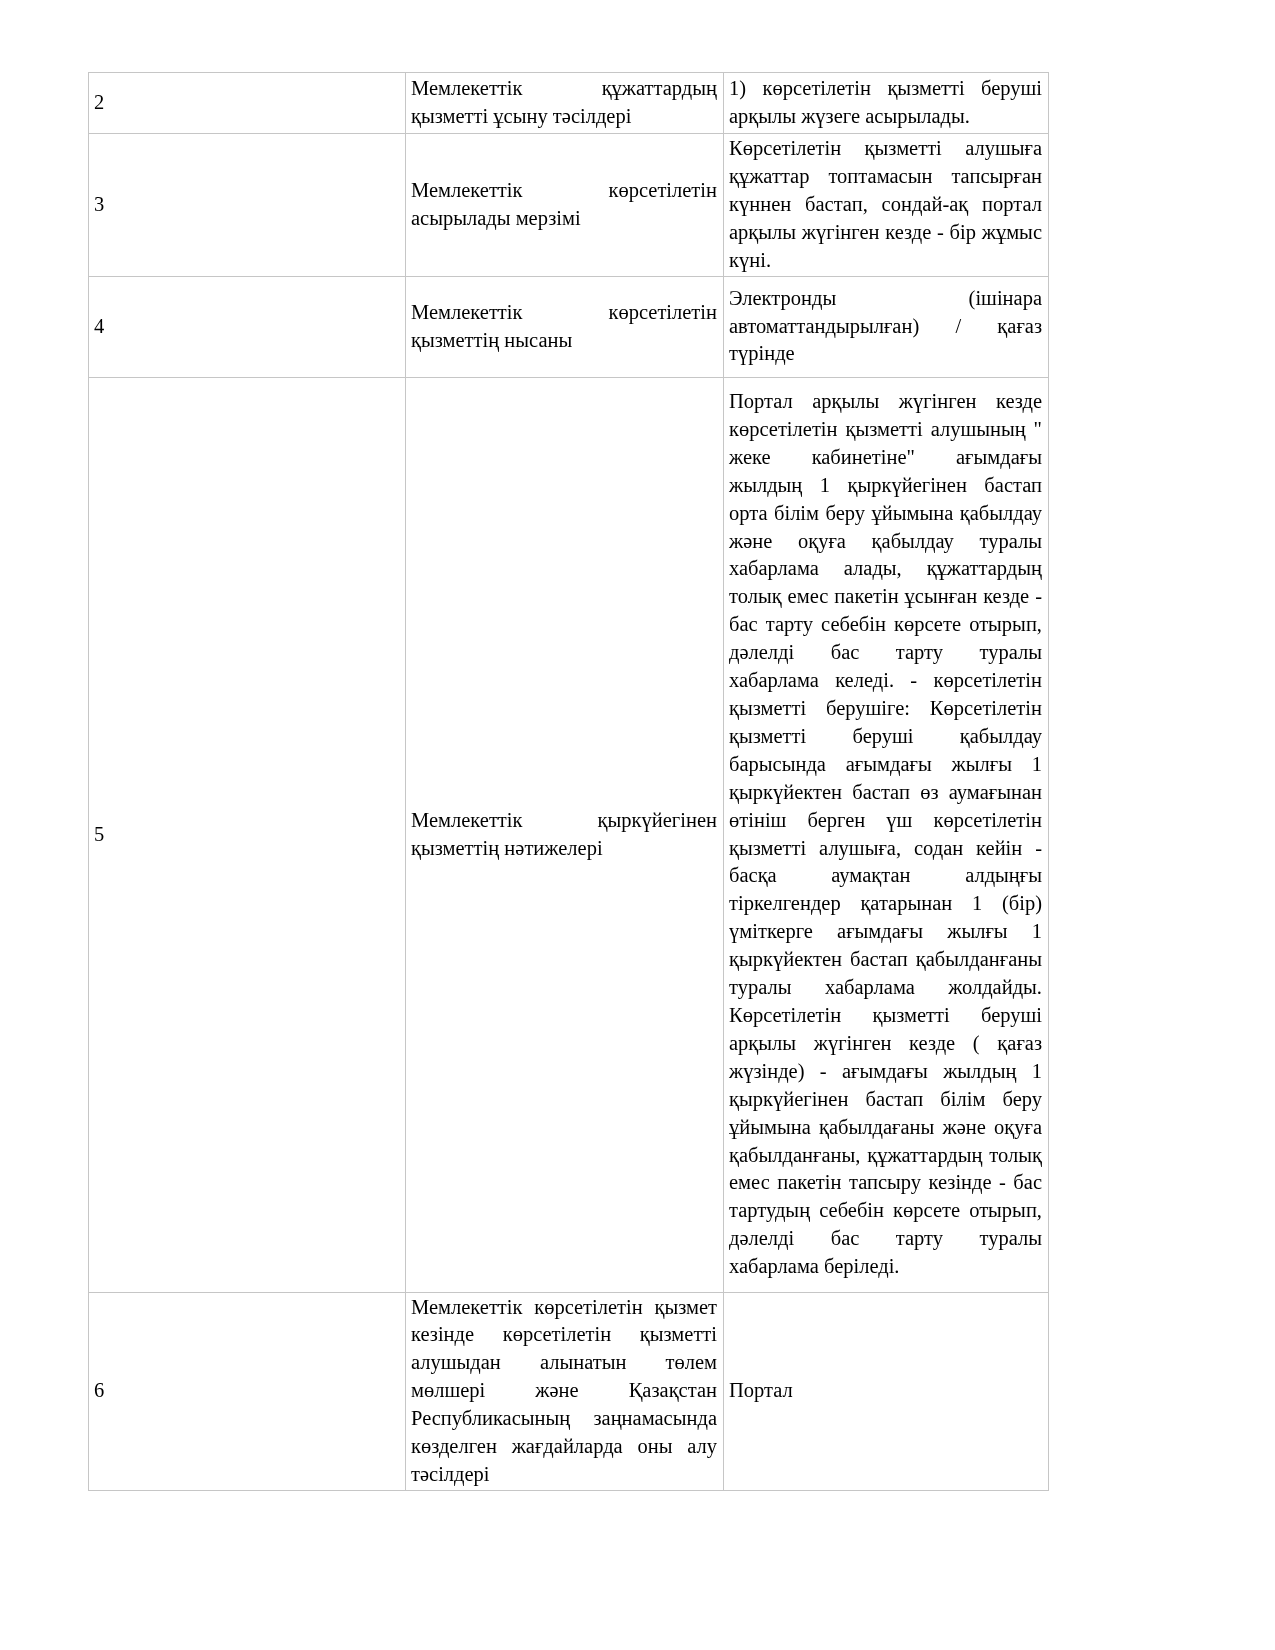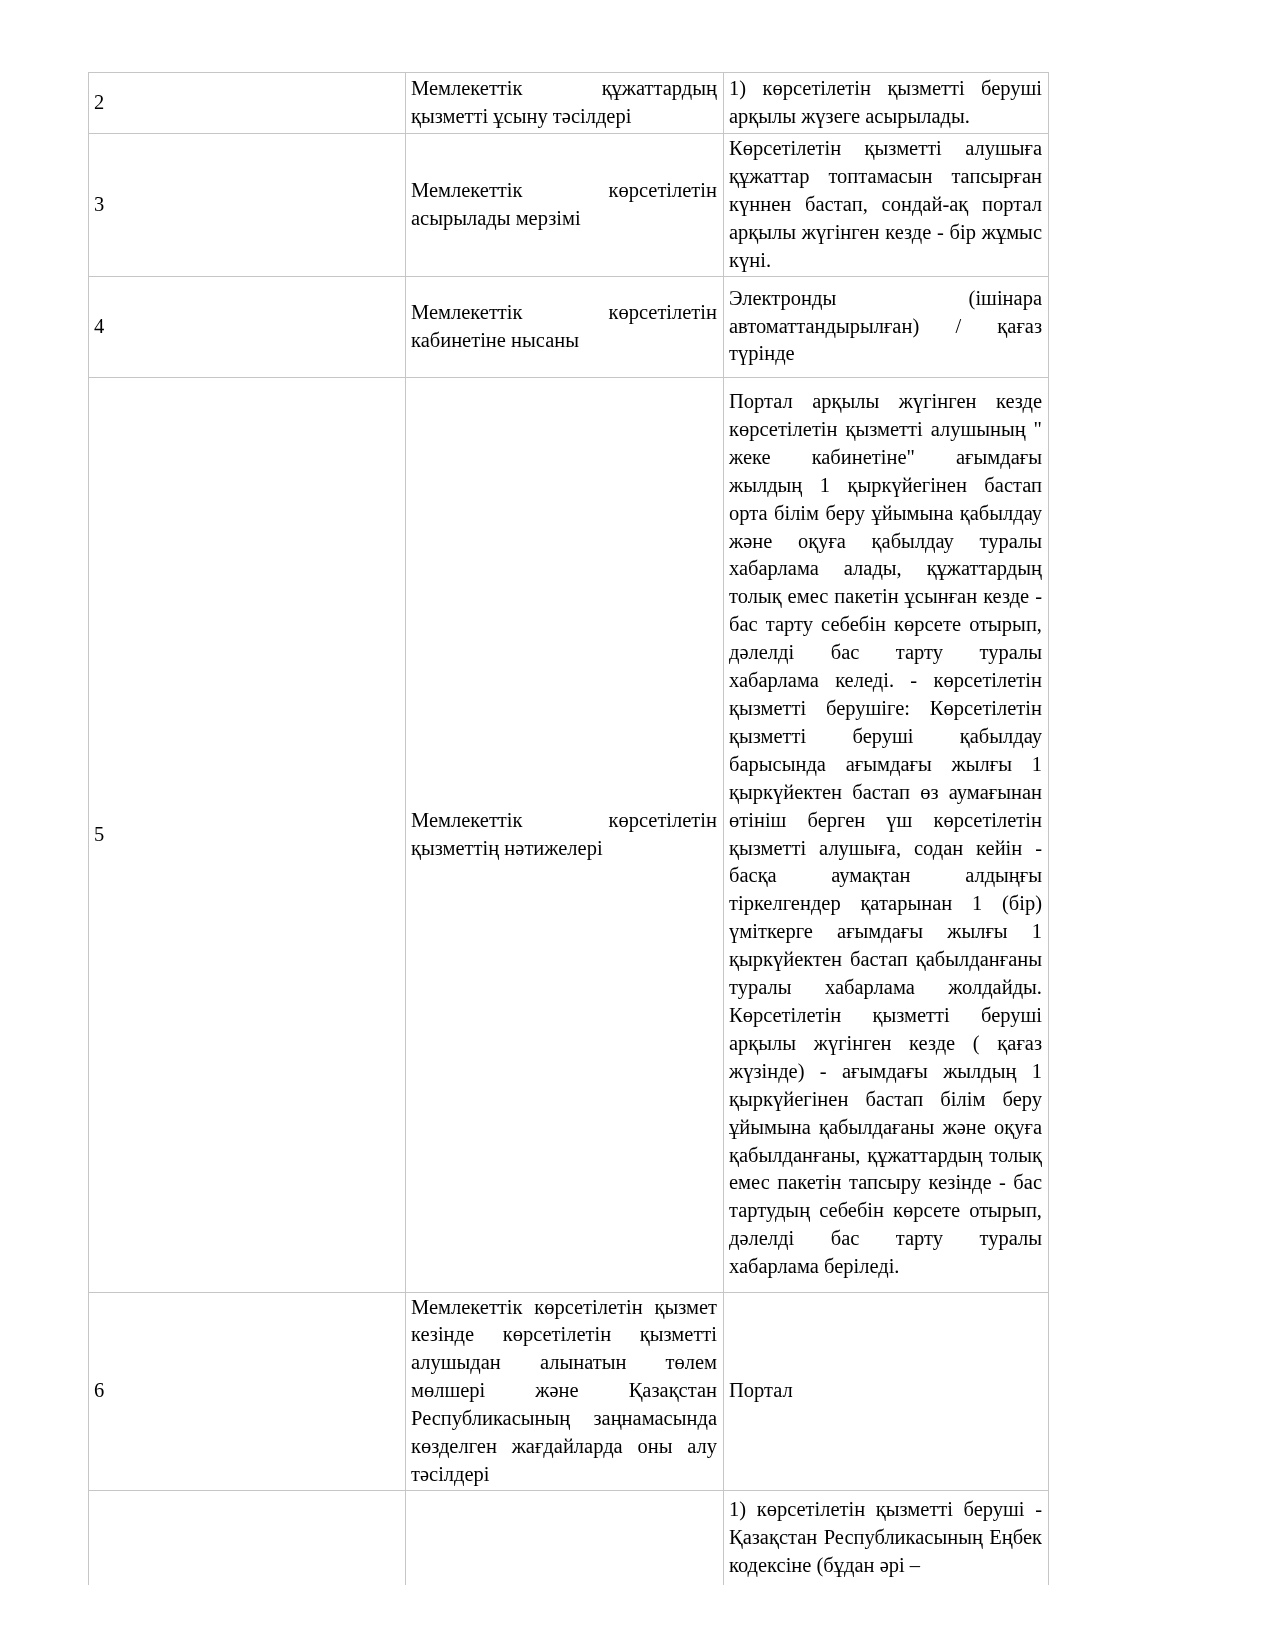--- a/index.html
+++ b/index.html
@@ -66,33 +66,28 @@
         <td class="text-cell">Мемлекеттік құжаттардың қызметті ұсыну тәсілдері</td>
         <td class="text-cell">1) көрсетілетін қызметті беруші арқылы жүзеге асырылады.</td>
       </tr>
       <tr class="r3">
         <td class="num-cell">3</td>
         <td class="text-cell">Мемлекеттік көрсетілетін асырылады мерзімі</td>
         <td class="text-cell">Көрсетілетін қызметті алушыға құжаттар топтамасын тапсырған күннен бастап, сондай-ақ портал арқылы жүгінген кезде - бір жұмыс күні.</td>
       </tr>
       <tr class="r4">
         <td class="num-cell">4</td>
-        <td class="text-cell">Мемлекеттік көрсетілетін кабинетіне нысаны</td>
+        <td class="text-cell">Мемлекеттік көрсетілетін қызметтің нысаны</td>
         <td class="text-cell">Электронды (ішінара автоматтандырылған) / қағаз түрінде</td>
       </tr>
       <tr class="r5">
         <td class="num-cell">5</td>
-        <td class="text-cell">Мемлекеттік көрсетілетін қызметтің нәтижелері</td>
+        <td class="text-cell">Мемлекеттік қыркүйегінен қызметтің нәтижелері</td>
         <td class="text-cell">Портал арқылы жүгінген кезде көрсетілетін қызметті алушының " жеке кабинетіне" ағымдағы жылдың 1 қыркүйегінен бастап орта білім беру ұйымына қабылдау және оқуға қабылдау туралы хабарлама алады, құжаттардың толық емес пакетін ұсынған кезде - бас тарту себебін көрсете отырып, дәлелді бас тарту туралы хабарлама келеді. - көрсетілетін қызметті берушіге: Көрсетілетін қызметті беруші қабылдау барысында ағымдағы жылғы 1 қыркүйектен бастап өз аумағынан өтініш берген үш көрсетілетін қызметті алушыға, содан кейін - басқа аумақтан алдыңғы тіркелгендер қатарынан 1 (бір) үміткерге ағымдағы жылғы 1 қыркүйектен бастап қабылданғаны туралы хабарлама жолдайды. Көрсетілетін қызметті беруші арқылы жүгінген кезде ( қағаз жүзінде) - ағымдағы жылдың 1 қыркүйегінен бастап білім беру ұйымына қабылдағаны және оқуға қабылданғаны, құжаттардың толық емес пакетін тапсыру кезінде - бас тартудың себебін көрсете отырып, дәлелді бас тарту туралы хабарлама беріледі.</td>
       </tr>
       <tr class="r6">
         <td class="num-cell">6</td>
         <td class="text-cell">Мемлекеттік көрсетілетін қызмет кезінде көрсетілетін қызметті алушыдан алынатын төлем мөлшері және Қазақстан Республикасының заңнамасында көзделген жағдайларда оны алу тәсілдері</td>
         <td class="text-cell">Портал</td>
       </tr>
-      <tr class="r7 last-row">
-        <td class="num-cell"></td>
-        <td class="text-cell"></td>
-        <td class="text-cell">1) көрсетілетін қызметті беруші - Қазақстан Республикасының Еңбек кодексіне (бұдан әрі –</td>
-      </tr>
     </tbody>
   </table>
 </div>
 
 </body></html>

